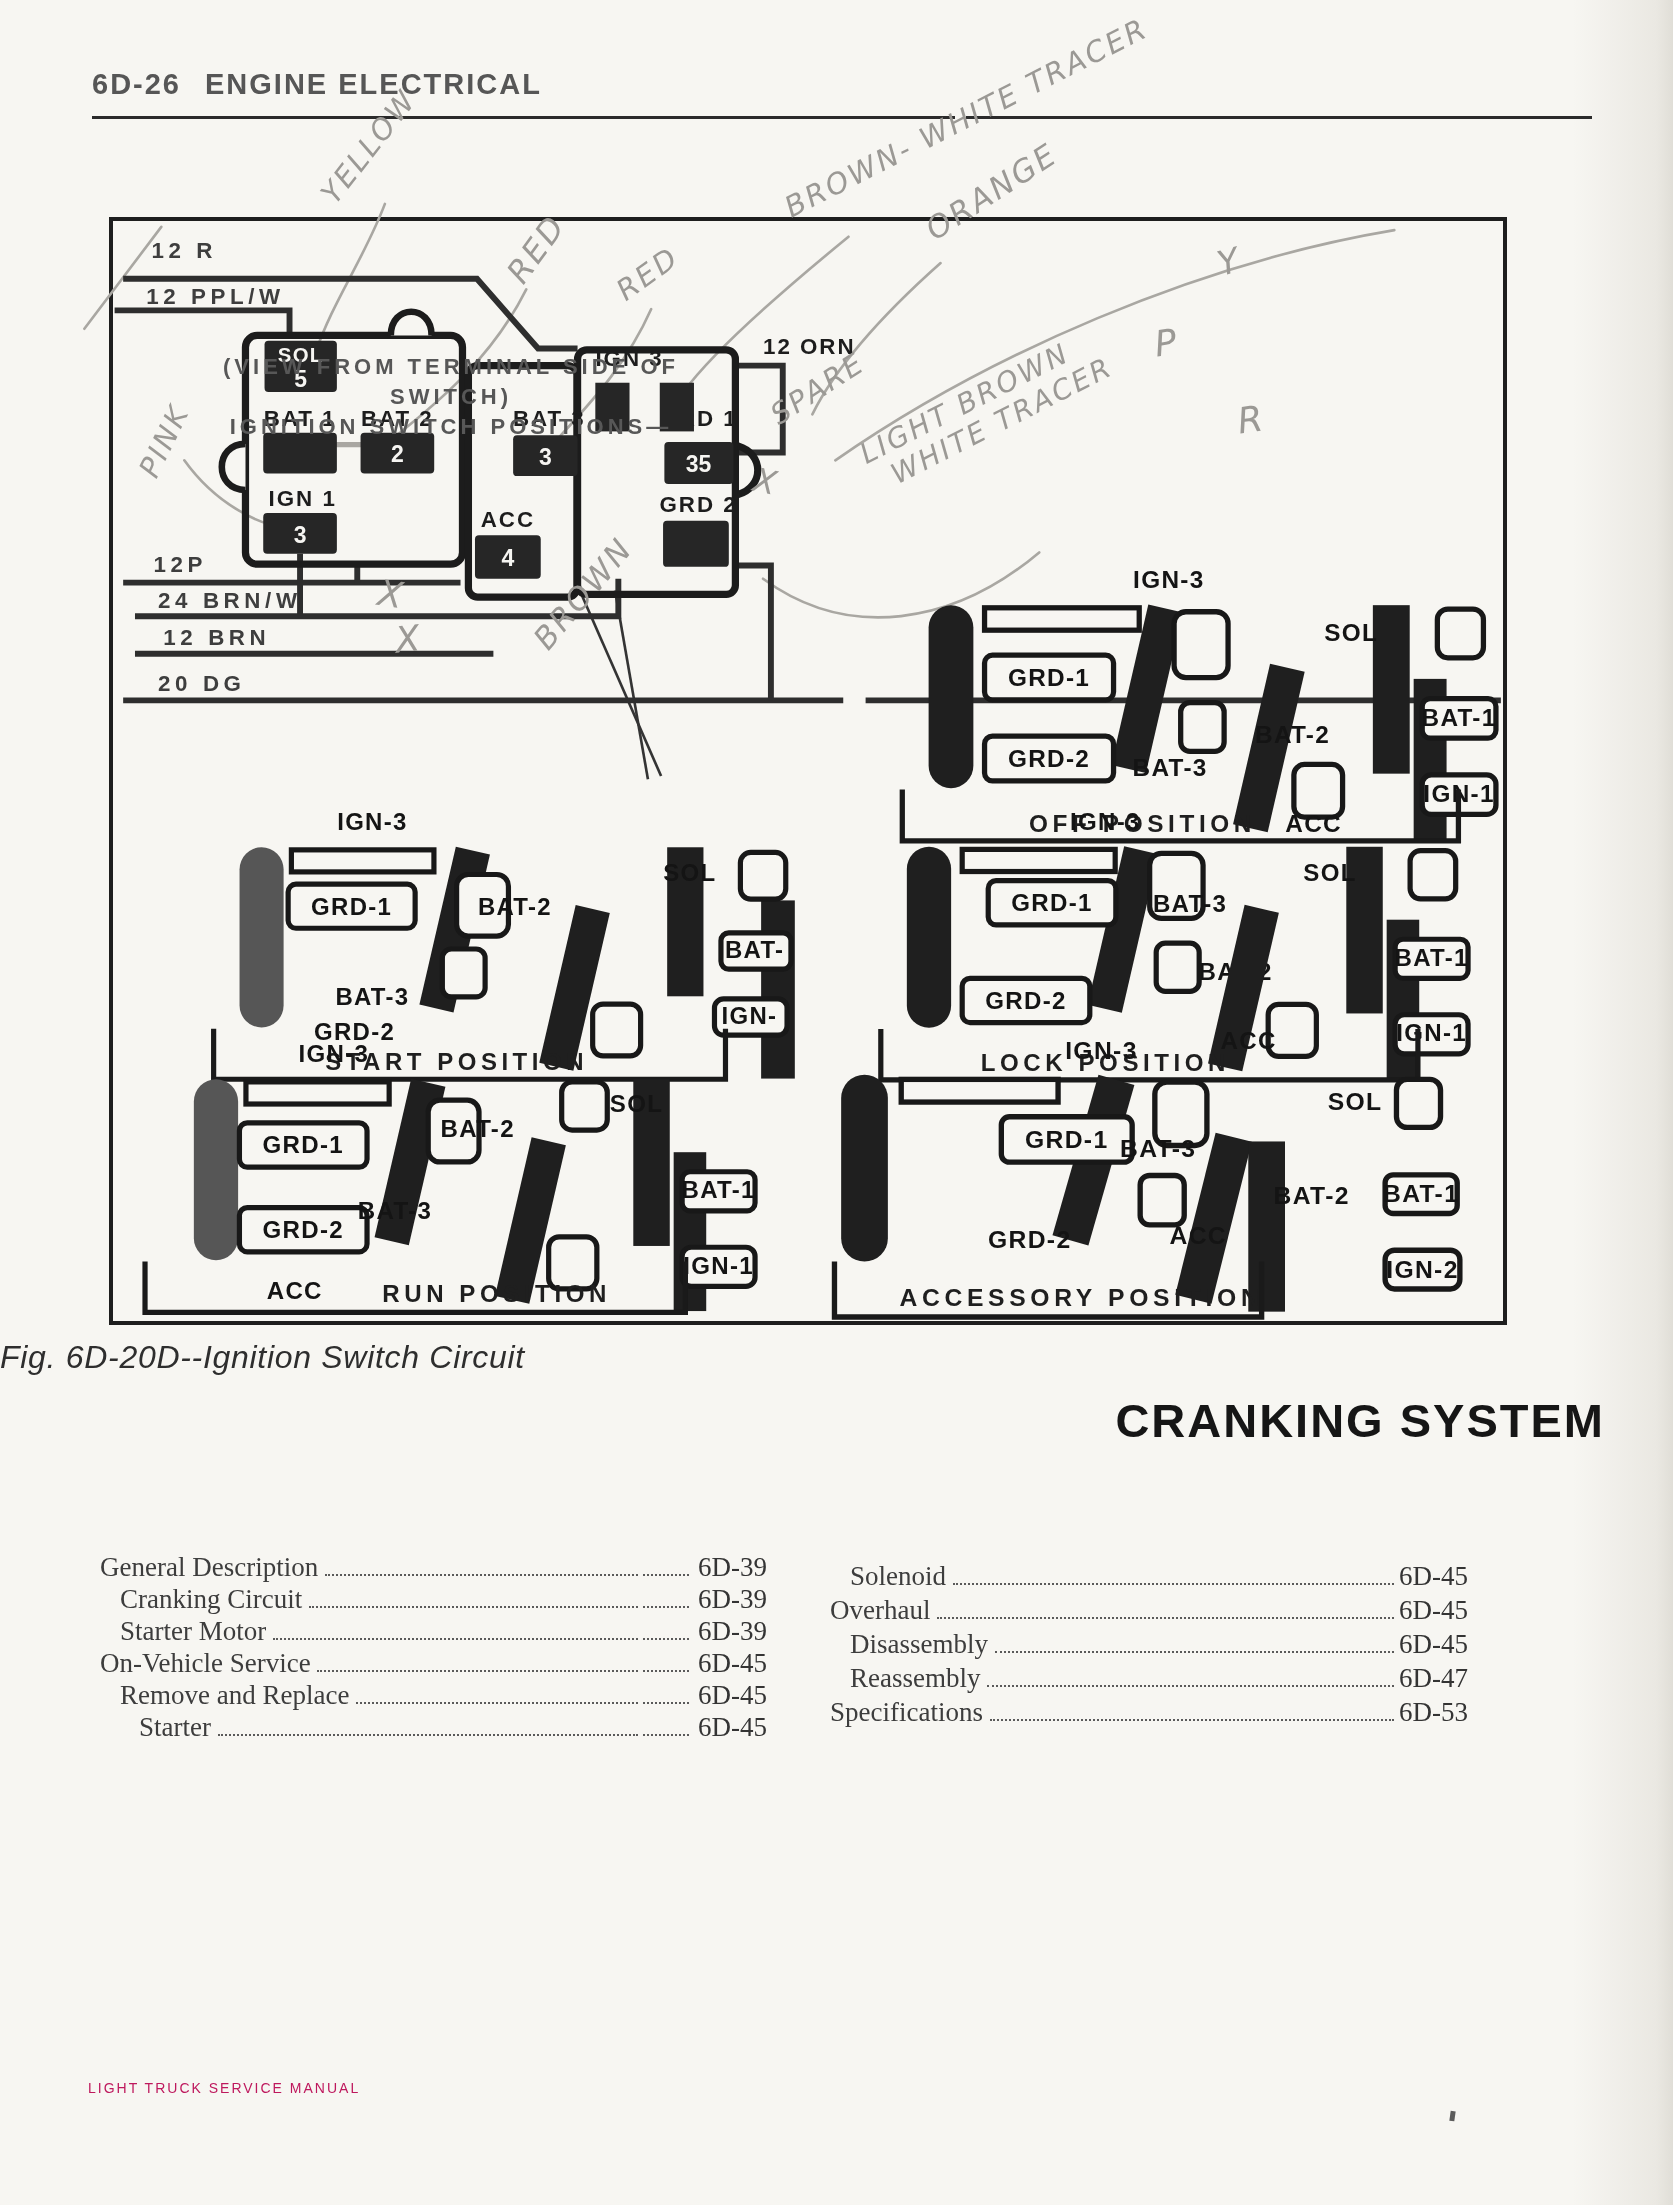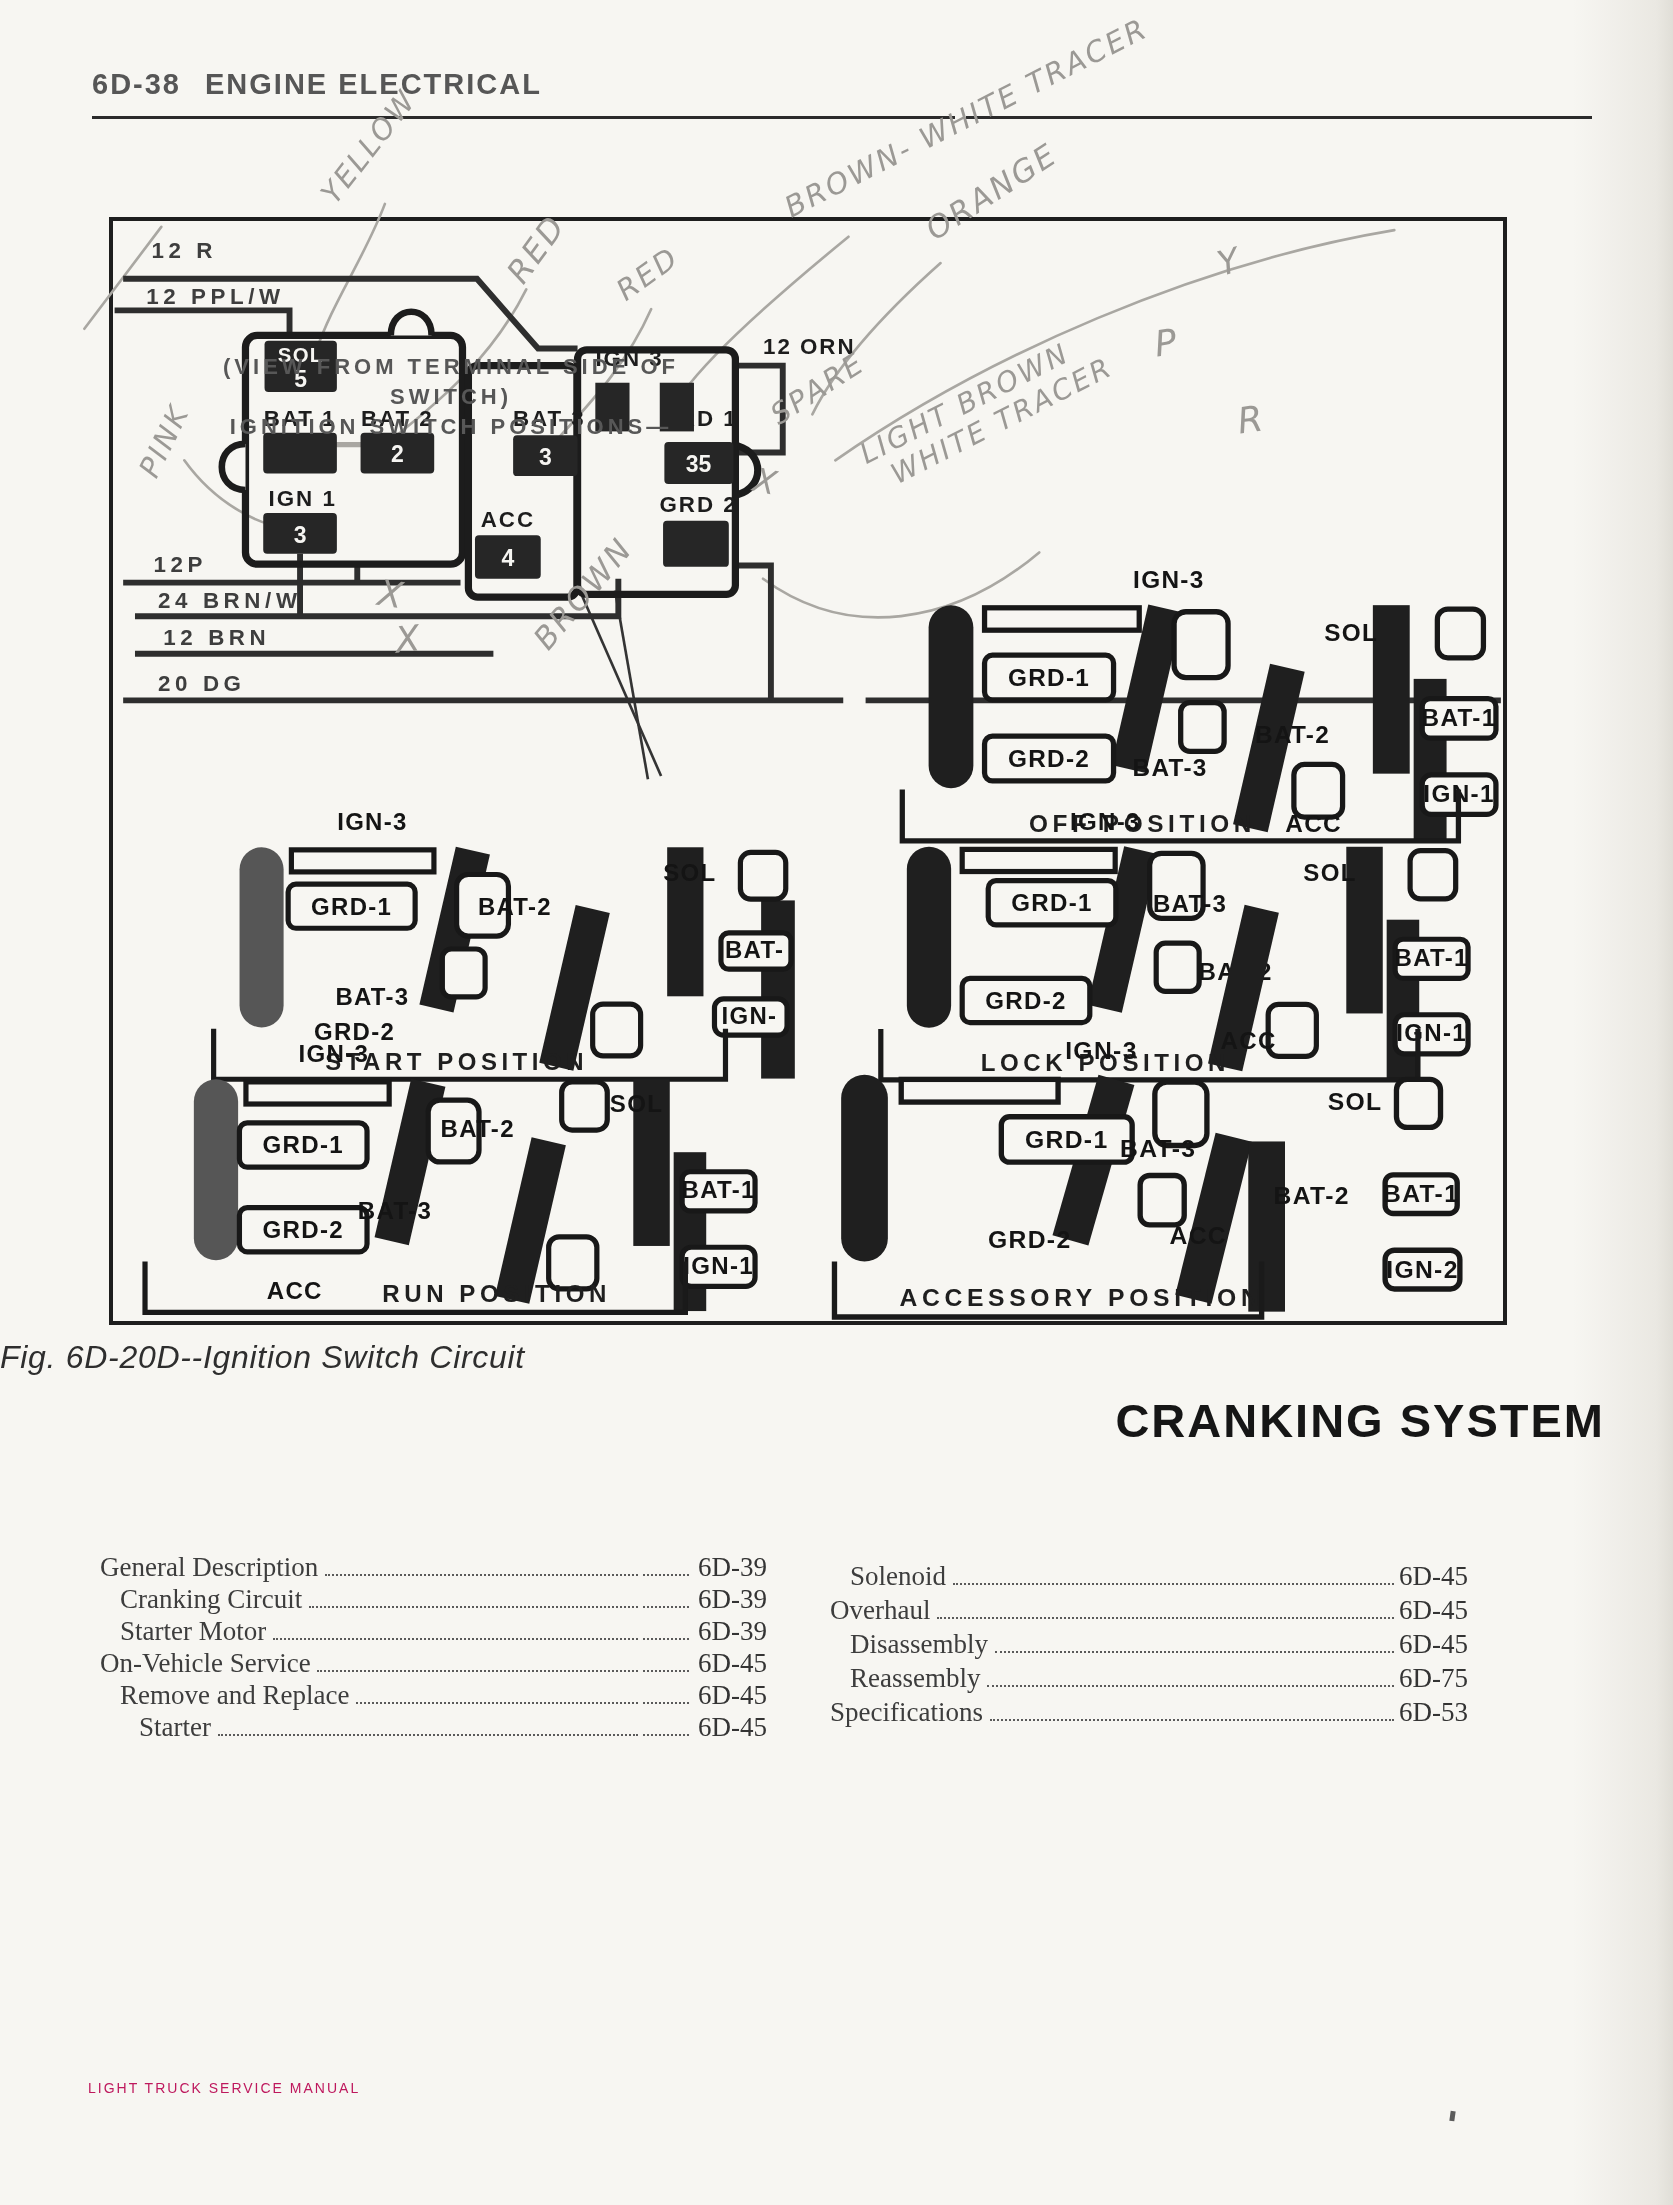--- a/index.html
+++ b/index.html
@@ -49,21 +49,21 @@
   .lead2{width:46px;border-bottom:2.6px dotted #5a5a5a;margin:0 9.2px 5.3px 0;height:0.7px;}
   .pg{width:79px;color:#343434;}
   .ind1{padding-left:20px;}
   .ind2{padding-left:39px;}
   .footer{position:absolute;left:88px;top:2080px;font-size:14px;color:#be185d;letter-spacing:2px;font-weight:normal;}
   .speck{position:absolute;left:1450px;top:2111px;width:4.6px;height:10px;background:#5c5c5c;transform:rotate(8deg);}
 </style>
 </head>
 <body>
 
-<span class="hdr" style="left:92px">6D-38</span>
+<span class="hdr" style="left:92px">6D-26</span>
 <span class="hdr" style="left:205px">ENGINE ELECTRICAL</span>
 <div class="rule" style="left:92px;width:863px"></div>
 <div class="rule" style="left:966px;width:626px"></div>
 
 <div class="figbox"></div>
 
 <svg style="left:0;top:0;width:1674px;height:2205px" viewBox="0 0 2545 3353">
 
   <g class="pencil">
     <path d="M585,310 C555,390 505,460 480,535"></path>
@@ -363,21 +363,21 @@
       <span class="pg">6D-45</span>
     </div>
   <div class="toc-row" style="height:34px">
       <span class="toc-label ind1">Disassembly</span>
       <span class="lead"></span>
       <span class="pg">6D-45</span>
     </div>
   <div class="toc-row" style="height:34px">
       <span class="toc-label ind1">Reassembly</span>
       <span class="lead"></span>
-      <span class="pg">6D-75</span>
+      <span class="pg">6D-47</span>
     </div>
   <div class="toc-row" style="height:34px">
       <span class="toc-label">Specifications</span>
       <span class="lead"></span>
       <span class="pg">6D-53</span>
     </div>
 </div>
 
 <div class="footer">LIGHT TRUCK SERVICE MANUAL</div>
 <div class="speck"></div>

